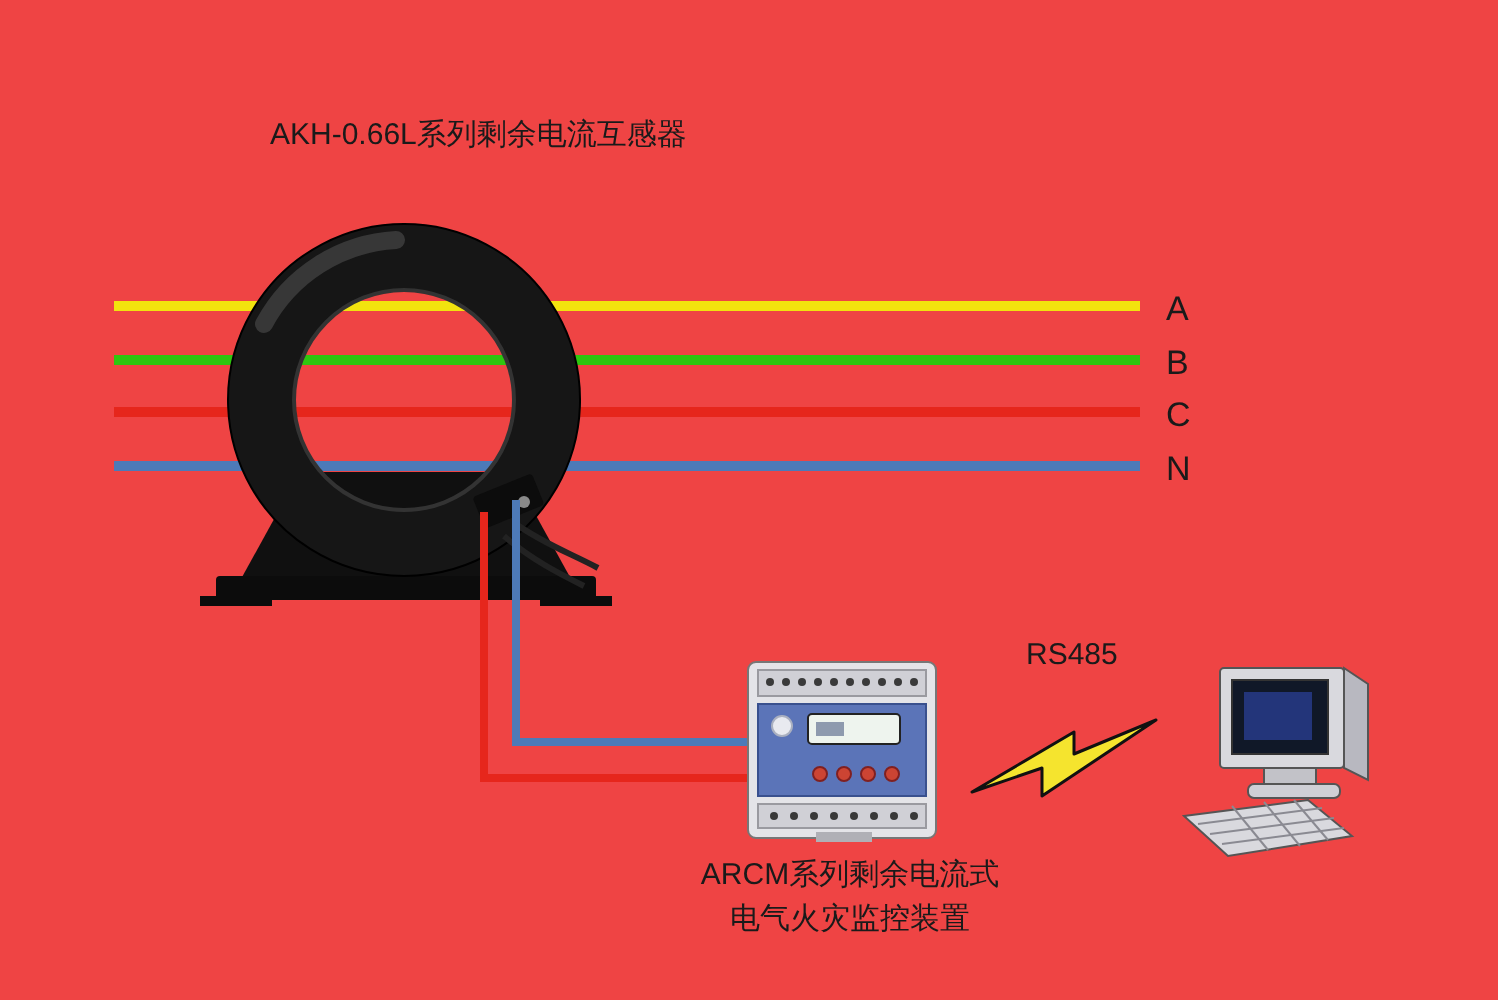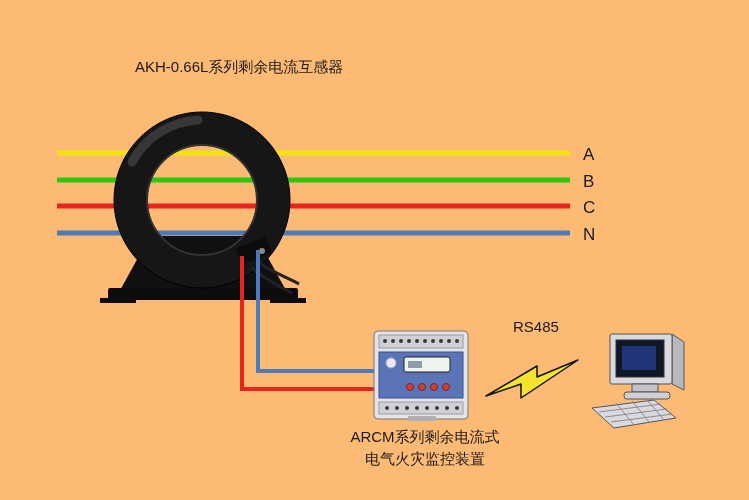--- a/index.html
+++ b/index.html
@@ -1,16 +1,16 @@
 <!DOCTYPE html>
 <html><head>
 <meta charset="utf-8">
 <style>
   html,body{margin:0;padding:0;background:#ffffff;}
-  .stage{position:relative;width:749px;height:500px;background:#fdba74;overflow:hidden;
+  .stage{position:relative;width:749px;height:500px;background:#ef4444;overflow:hidden;
          font-family:"Liberation Sans","DejaVu Sans",sans-serif;}
   svg{display:block;}
   text{font-family:"Liberation Sans","DejaVu Sans",sans-serif;fill:#1a1a1a;}
   .title-text{font-size:15px;}
   .phase-text{font-size:17px;}
   .rs485-text{font-size:15px;}
   .caption-text{font-size:15px;text-anchor:middle;}
 </style>
 </head>
 <body>

